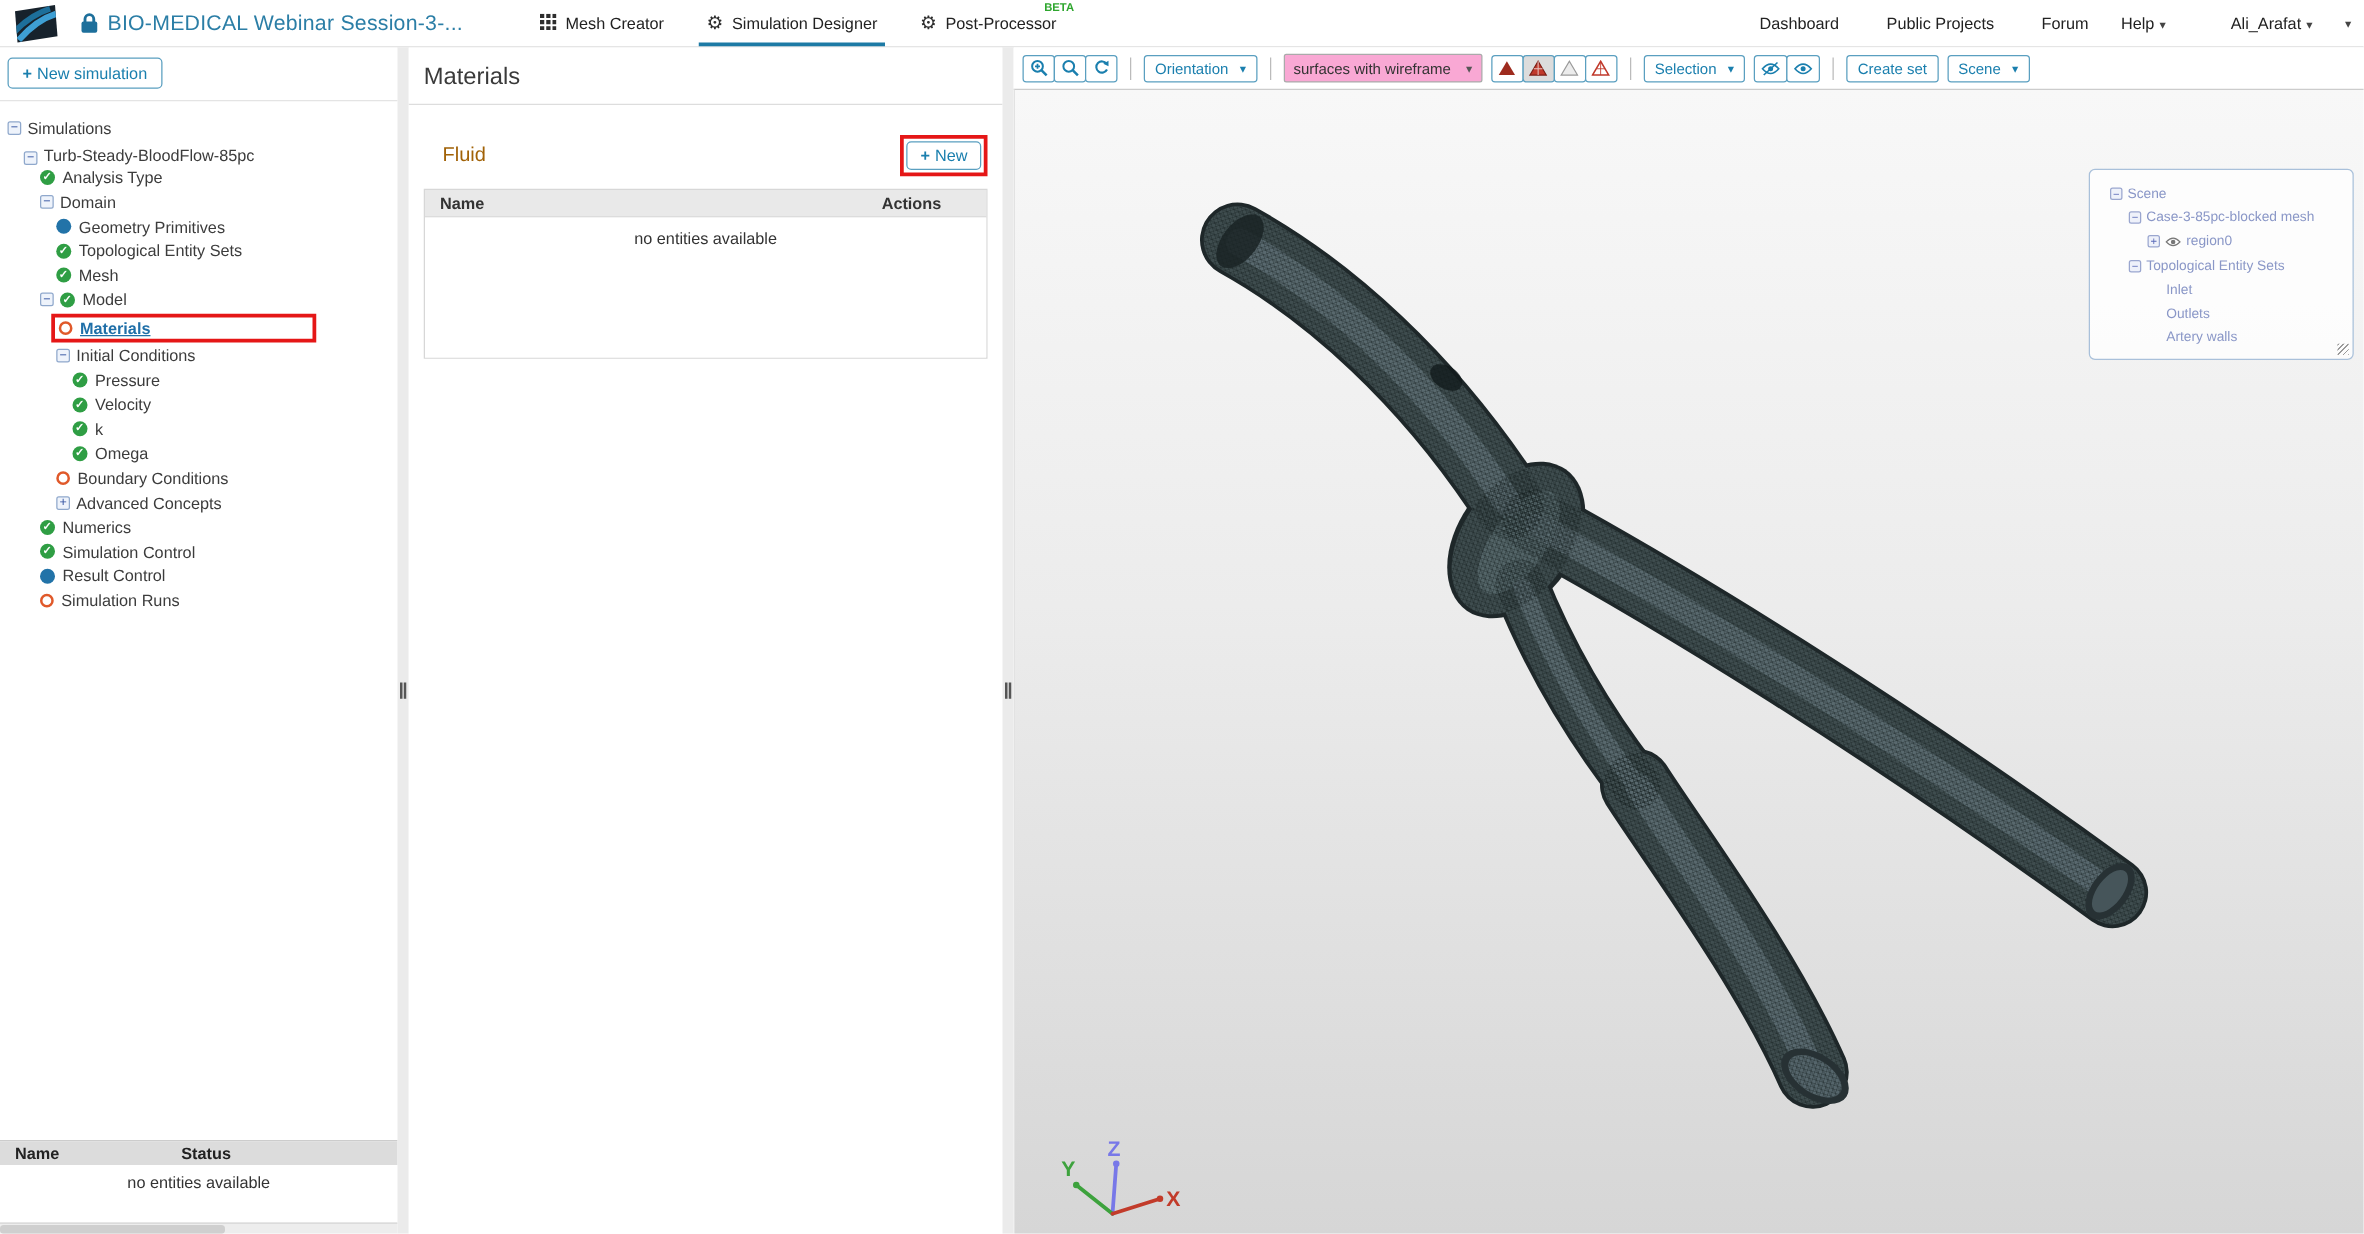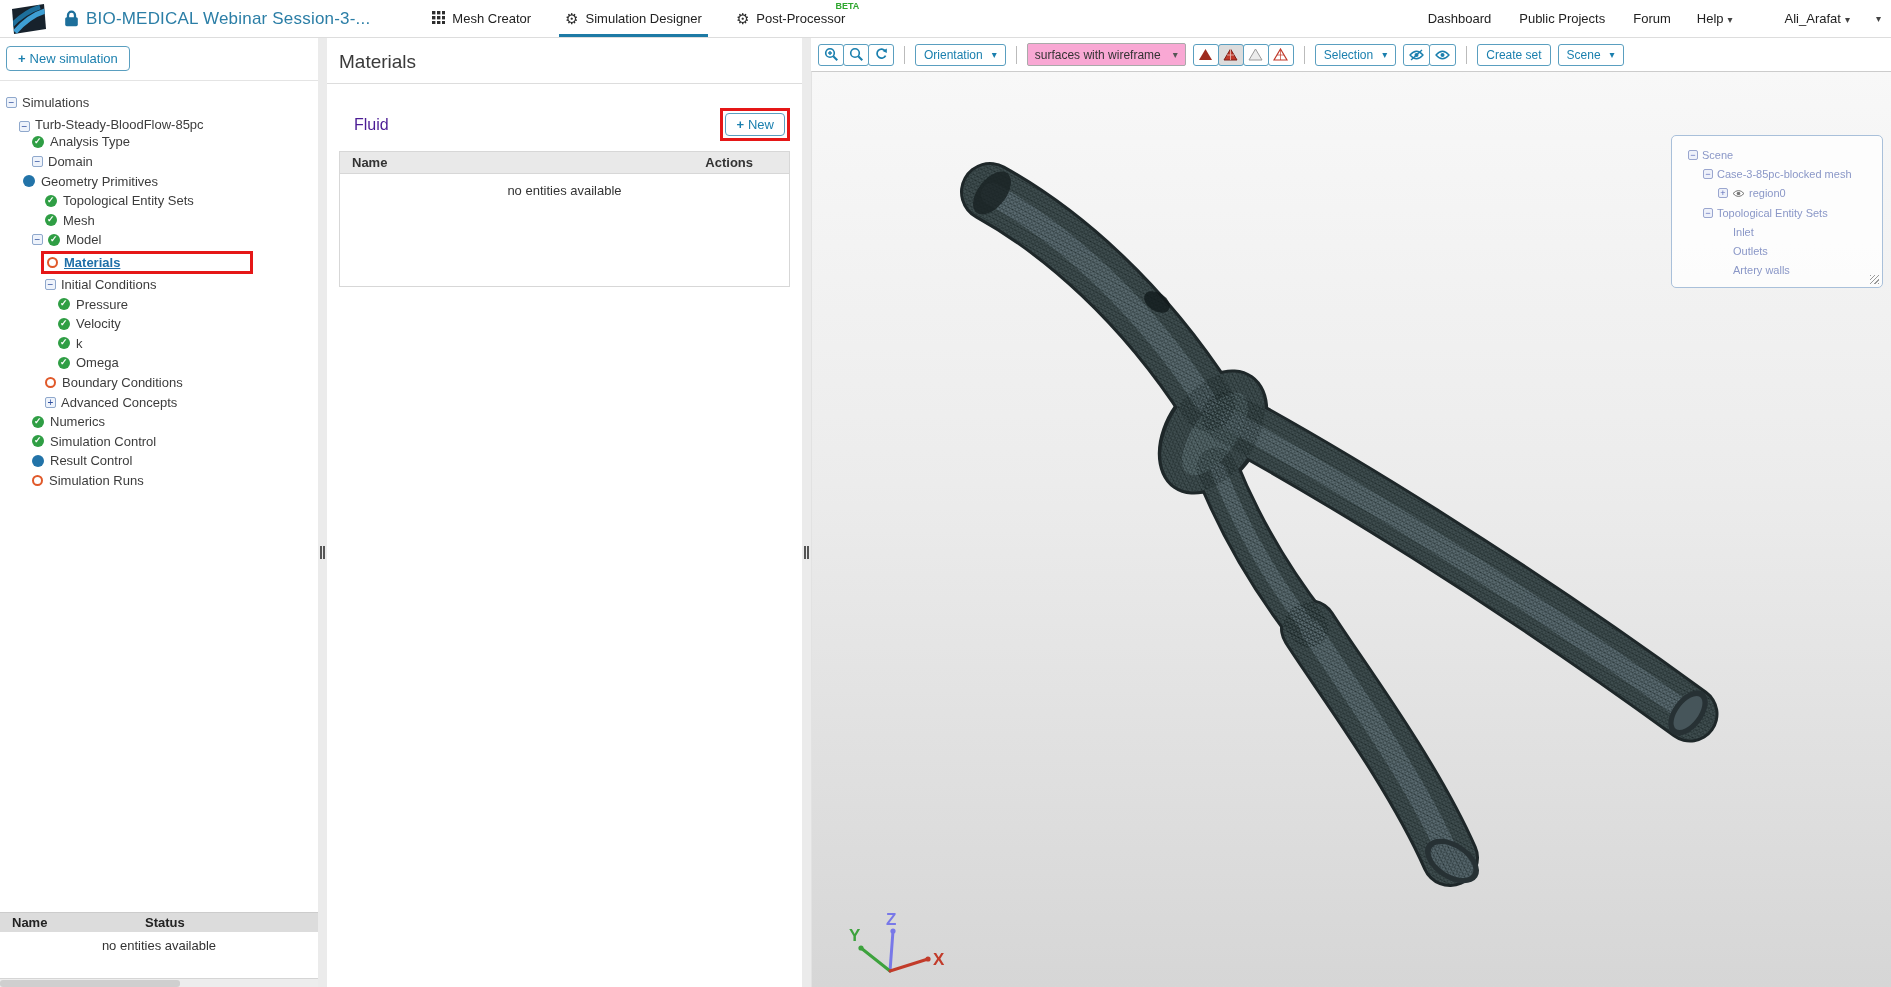--- a/index.html
+++ b/index.html
@@ -64,21 +64,21 @@
   .job-cols { display:flex; background:#dcdcdc; font-size:13px; font-weight:bold; color:#222; padding:2px 0; }
   .job-cols .c1 { width:145px; padding-left:12px; }
   .job-body { background:#fff; height:46px; text-align:center; font-size:13px; color:#333; padding-top:6px; }
   .sb-scroll { height:9px; background:#ededed; border-top:1px solid #d5d5d5; }
   .sb-scroll .thumb { width:180px; height:7px; background:#cfcfcf; border-radius:3px; margin-top:1px; }
 
   
   .mat-title { font-size:19px; color:#3a3a3a; padding:13px 0 10px 12px; }
   .mat-rule { border:none; border-top:1px solid #ddd; margin:0; }
   .fluid-row { display:flex; justify-content:space-between; align-items:center; margin:24px 12px 10px 12px; }
-  .fluid-label { color:#4c1d95; font-size:16px; margin-left:15px; }
+  .fluid-label { color:#a16207; font-size:16px; margin-left:15px; }
   .annot-box { border:3px solid #e51717; padding:2px; }
   .mat-table { margin:0 12px; border:1px solid #d7d7d7; }
   .mat-cols { display:flex; justify-content:space-between; background:#e9e9e9; font-size:13px; font-weight:bold;
               padding:3px 0; border-bottom:1px solid #d7d7d7; }
   .mat-cols .c1 { padding-left:12px; }
   .mat-cols .c2 { padding-right:36px; }
   .mat-body { height:112px; background:#fff; text-align:center; font-size:13px; color:#333; padding-top:9px; }
 
   
   .vtoolbar { height:33px; display:flex; align-items:center; gap:7px; padding-left:7px; background:#fff; }
@@ -160,21 +160,21 @@
     <span class="badge"></span>
   </div>
 
   <div class="tab">
     <span class="tab-icon gear-glyph">⚙</span>
     <span>Post-Processor</span>
     <span class="badge">BETA</span>
   </div>
 </div>
   <div class="hdr-right">
-    <span style="display:flex;gap:28px">
+    <span style="display:flex;gap:38px">
   <span class="hdr-link">Dashboard</span>
 
   <span class="hdr-link">Public Projects</span>
 
   <span class="hdr-link">Forum</span>
 </span>
     <span class="hdr-link"><span>Help</span><span class="caret">▾</span></span>
     <span class="user-area">
       <span class="hdr-link"><span>Ali_Arafat</span><span class="caret">▾</span></span>
       <span class="caret">▾</span>
@@ -215,21 +215,21 @@
   </div>
 
   <div class="trow" style="padding-left: 32px;">
     <span class="t-exp e-minus"></span>
     <span class="rowbox">
 
       <span class="t-label">Domain</span>
     </span>
   </div>
 
-  <div class="trow" style="padding-left: 23px; text-align: right;">
+  <div class="trow" style="padding-left: 45px; text-align: right;">
 
     <span class="rowbox">
       <span class="t-icon i-dot-blue"></span>
       <span class="t-label">Geometry Primitives</span>
     </span>
   </div>
 
   <div class="trow" style="padding-left: 45px;">
 
     <span class="rowbox">

